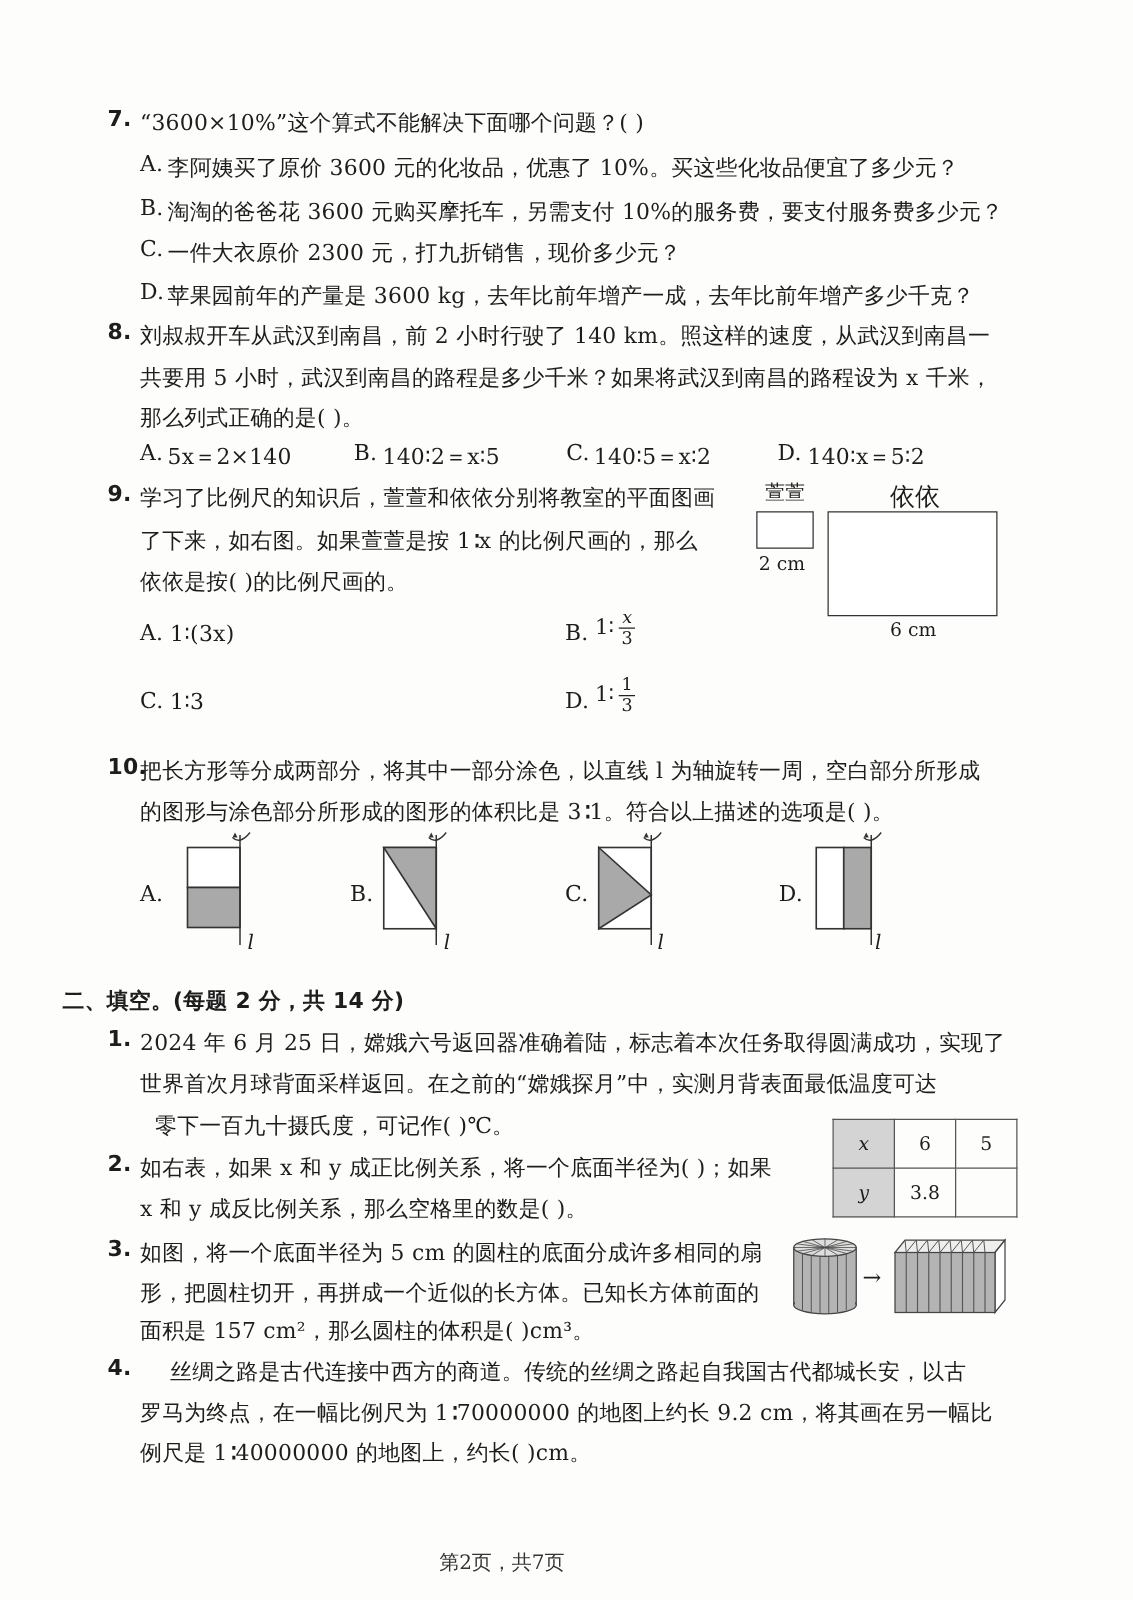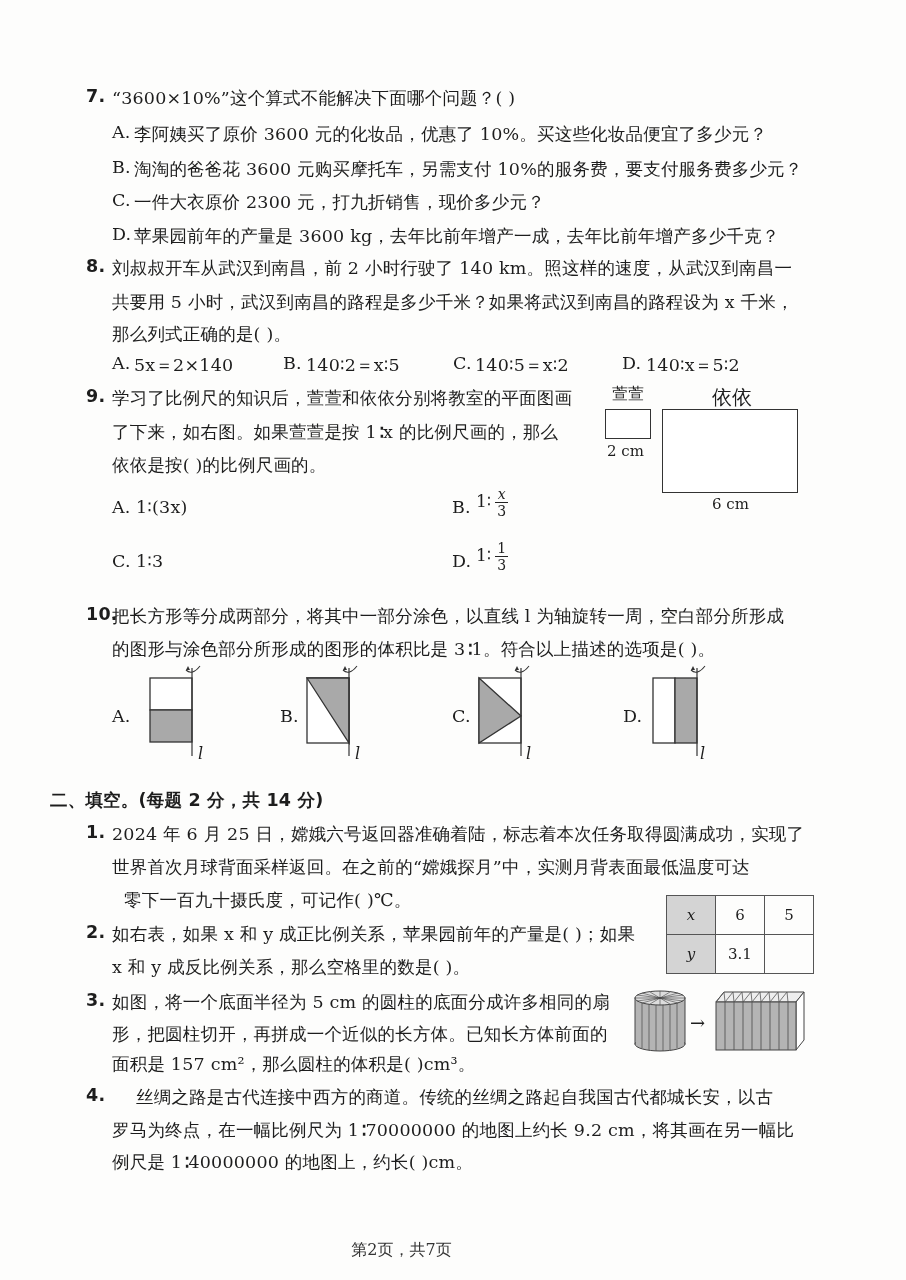--- a/index.html
+++ b/index.html
@@ -135,32 +135,32 @@
 
 <div>
   <span class="line qnum" style="left:86px;top:822px;">1.</span>
   <span class="line" style="left:112px;top:822px;">2024 年 6 月 25 日，嫦娥六号返回器准确着陆，标志着本次任务取得圆满成功，实现了</span>
   <span class="line" style="left:112px;top:855px;">世界首次月球背面采样返回。在之前的“嫦娥探月”中，实测月背表面最低温度可达</span>
   <span class="line" style="left:112px;top:888px;margin-left:12px;">零下一百九十摄氏度，可记作(          )℃。</span>
 </div>
 
 <div>
   <span class="line qnum" style="left:86px;top:922px;">2.</span>
-  <span class="line" style="left:112px;top:922px;">如右表，如果 x 和 y 成正比例关系，苹果园前年的产量是(        )；如果</span>
+  <span class="line" style="left:112px;top:922px;">如右表，如果 x 和 y 成正比例关系，将一个底面半径为(        )；如果</span>
   <span class="line" style="left:112px;top:955px;">x 和 y 成反比例关系，那么空格里的数是(      )。</span>
   <table class="xy" style="left:666px;top:895px;">
     <tbody>
         <tr>
       <td class="hd">x</td>
       <td>6</td>
       <td>5</td>
     </tr>
     <tr>
       <td class="hd">y</td>
-      <td>3.1</td>
+      <td>3.8</td>
       <td></td>
     </tr>
   </tbody>
     </table>
 </div>
 
 <div>
   <span class="line qnum" style="left:86px;top:990px;">3.</span>
   <span class="line" style="left:112px;top:990px;">如图，将一个底面半径为 5 cm 的圆柱的底面分成许多相同的扇</span>
   <span class="line" style="left:112px;top:1022px;">形，把圆柱切开，再拼成一个近似的长方体。已知长方体前面的</span>

